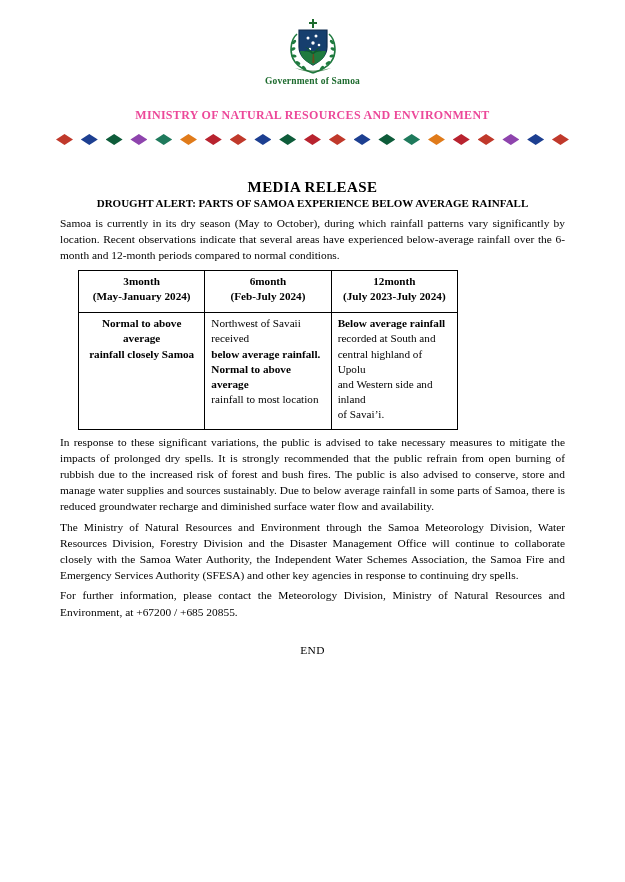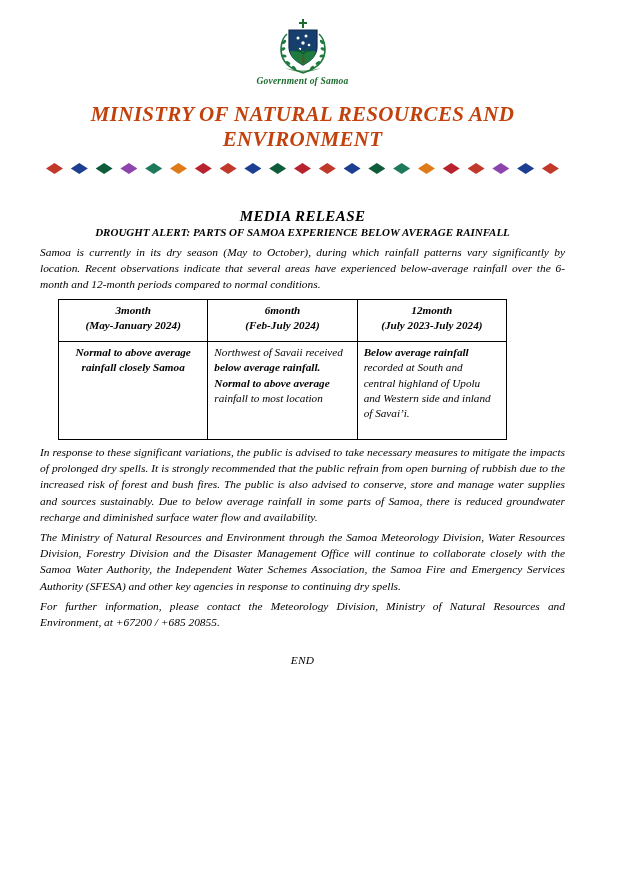--- a/index.html
+++ b/index.html
@@ -12,22 +12,21 @@
     height: 882px;
     font-family: "Liberation Serif", serif;
     color: #000000;
     overflow: hidden;
   }
   .page {
     position: relative;
     width: 625px;
     height: 882px;
     box-sizing: border-box;
-    padding: 18px 56px 0 36px;
-    font-style: italic;
+    padding: 18px 56px 0 56px;
   }
 
   
   .header {
     text-align: center;
   }
   .crest {
     margin: 0 auto 2px auto;
     width: 60px;
     height: 56px;
@@ -38,24 +37,24 @@
     font-family: "Liberation Serif", serif;
     font-weight: bold;
     font-size: 9.5px;
     color: #1d6b2e;
     letter-spacing: 0.2px;
     margin-top: 1px;
   }
   .ministry-line {
     font-family: "Liberation Serif", serif;
     font-weight: bold;
-    font-size: 21px;
-    color: #c2410c;
+    font-size: 12px;
+    color: #ec4899;
     letter-spacing: 0.3px;
-    margin-top: 16px;
+    margin-top: 22px;
   }
 
   
   .divider {
     margin: 9px auto 0 auto;
     width: 513px;
     height: 15px;
     display: flex;
     align-items: center;
     justify-content: space-between;
@@ -94,21 +93,21 @@
   .table-caption {
     font-size: 11.2px;
     margin-top: 18px;
   }
   .table-caption b { font-weight: bold; }
 
   
   table.obs {
     margin-top: 7px;
     border-collapse: collapse;
-    width: 449px;
+    width: 380px;
     margin-left: 22px;
     table-layout: fixed;
     border-radius: 9px;
   }
   table.obs td, table.obs th {
     border: 1px solid #000000;
     vertical-align: top;
     padding: 3px 6px 6px 6px;
     font-size: 11.2px;
     line-height: 1.36;

